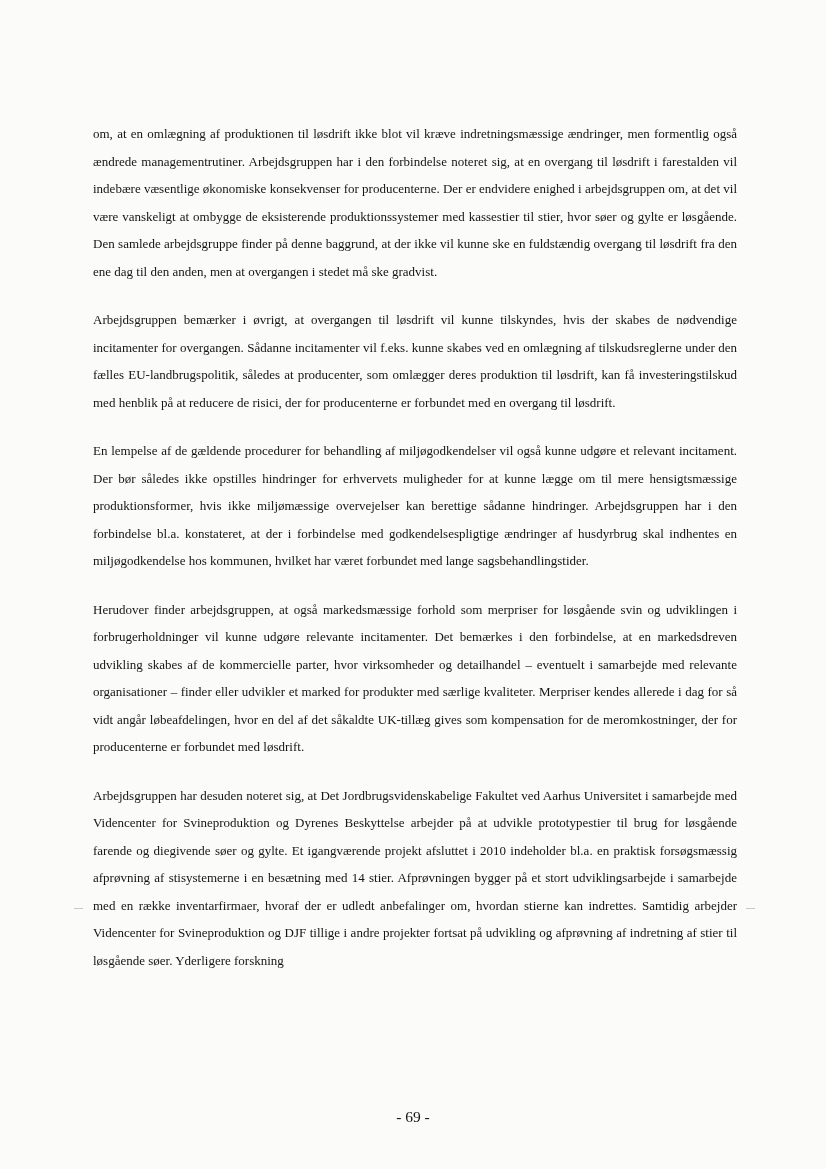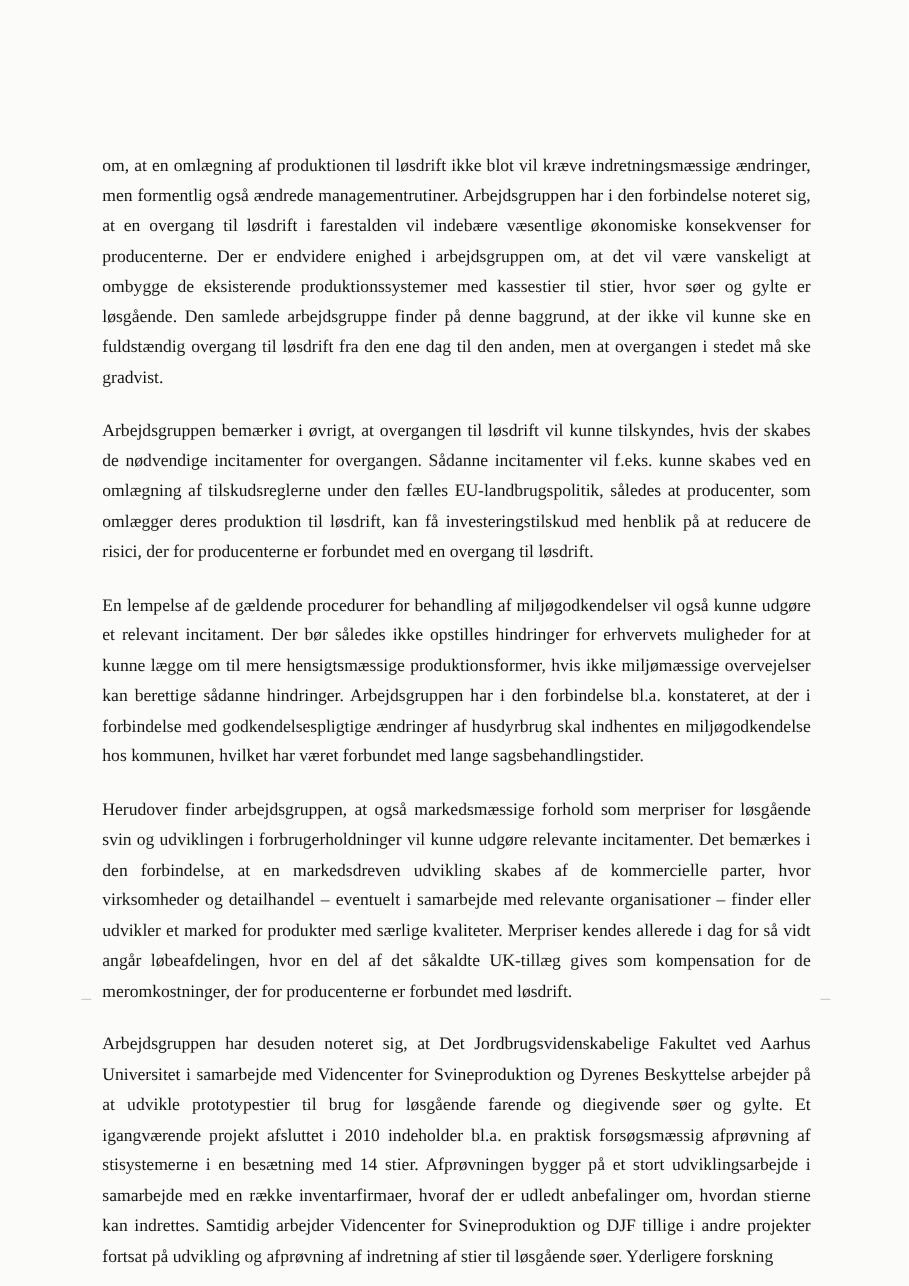--- a/index.html
+++ b/index.html
@@ -23,22 +23,22 @@
     height: 1169px;
     background: #fbfbf9;
   }
   .content {
     position: absolute;
     left: 93px;
     top: 120px;
     width: 644px;
   }
   p.para {
-    margin: 17px 0 21px 0;
-    font-size: 16px;
+    margin: 0 0 21px 0;
+    font-size: 13px;
     line-height: 27.5px;
     text-align: justify;
     text-justify: inter-word;
     hyphens: manual;
     color: #141414;
   }
   p.para:last-child {
     margin-bottom: 0;
   }
   .page-number {
@@ -69,14 +69,15 @@
   <div class="margin-tick tick-right"></div>
 
   <div class="content">
     <p class="para">om, at en omlægning af produktionen til løsdrift ikke blot vil kræve indretningsmæssige ændringer, men formentlig også ændrede managementrutiner. Arbejdsgruppen har i den forbindelse noteret sig, at en overgang til løsdrift i farestalden vil indebære væsentlige økonomiske konsekvenser for producenterne. Der er endvidere enighed i arbejdsgruppen om, at det vil være vanskeligt at ombygge de eksisterende produktionssystemer med kassestier til stier, hvor søer og gylte er løsgående. Den samlede arbejdsgruppe finder på denne baggrund, at der ikke vil kunne ske en fuldstændig overgang til løsdrift fra den ene dag til den anden, men at overgangen i stedet må ske gradvist.</p>
     <p class="para">Arbejdsgruppen bemærker i øvrigt, at overgangen til løsdrift vil kunne tilskyndes, hvis der skabes de nødvendige incitamenter for overgangen. Sådanne incitamenter vil f.eks. kunne skabes ved en omlægning af tilskudsreglerne under den fælles EU-landbrugspolitik, således at producenter, som omlægger deres produktion til løsdrift, kan få investeringstilskud med henblik på at reducere de risici, der for producenterne er forbundet med en overgang til løsdrift.</p>
     <p class="para">En lempelse af de gældende procedurer for behandling af miljøgodkendelser vil også kunne udgøre et relevant incitament. Der bør således ikke opstilles hindringer for erhvervets muligheder for at kunne lægge om til mere hensigtsmæssige produktionsformer, hvis ikke miljømæssige overvejelser kan berettige sådanne hindringer. Arbejdsgruppen har i den forbindelse bl.a. konstateret, at der i forbindelse med godkendelsespligtige ændringer af husdyrbrug skal indhentes en miljøgodkendelse hos kommunen, hvilket har været forbundet med lange sagsbehandlingstider.</p>
     <p class="para">Herudover finder arbejdsgruppen, at også markedsmæssige forhold som merpriser for løsgående svin og udviklingen i forbrugerholdninger vil kunne udgøre relevante incitamenter. Det bemærkes i den forbindelse, at en markedsdreven udvikling skabes af de kommercielle parter, hvor virksomheder og detailhandel – eventuelt i samarbejde med relevante organisationer – finder eller udvikler et marked for produkter med særlige kvaliteter. Merpriser kendes allerede i dag for så vidt angår løbeafdelingen, hvor en del af det såkaldte UK-tillæg gives som kompensation for de meromkostninger, der for producenterne er forbundet med løsdrift.</p>
     <p class="para">Arbejdsgruppen har desuden noteret sig, at Det Jordbrugsvidenskabelige Fakultet ved Aarhus Universitet i samarbejde med Videncenter for Svineproduktion og Dyrenes Beskyttelse arbejder på at udvikle prototypestier til brug for løsgående farende og diegivende søer og gylte. Et igangværende projekt afsluttet i 2010 indeholder bl.a. en praktisk forsøgsmæssig afprøvning af stisystemerne i en besætning med 14 stier. Afprøvningen bygger på et stort udviklingsarbejde i samarbejde med en række inventarfirmaer, hvoraf der er udledt anbefalinger om, hvordan stierne kan indrettes. Samtidig arbejder Videncenter for Svineproduktion og DJF tillige i andre projekter fortsat på udvikling og afprøvning af indretning af stier til løsgående søer. Yderligere forskning</p>
   </div>
 
+  <div class="page-number">- 69 -</div>
 
 </div>
 
 </body></html>

